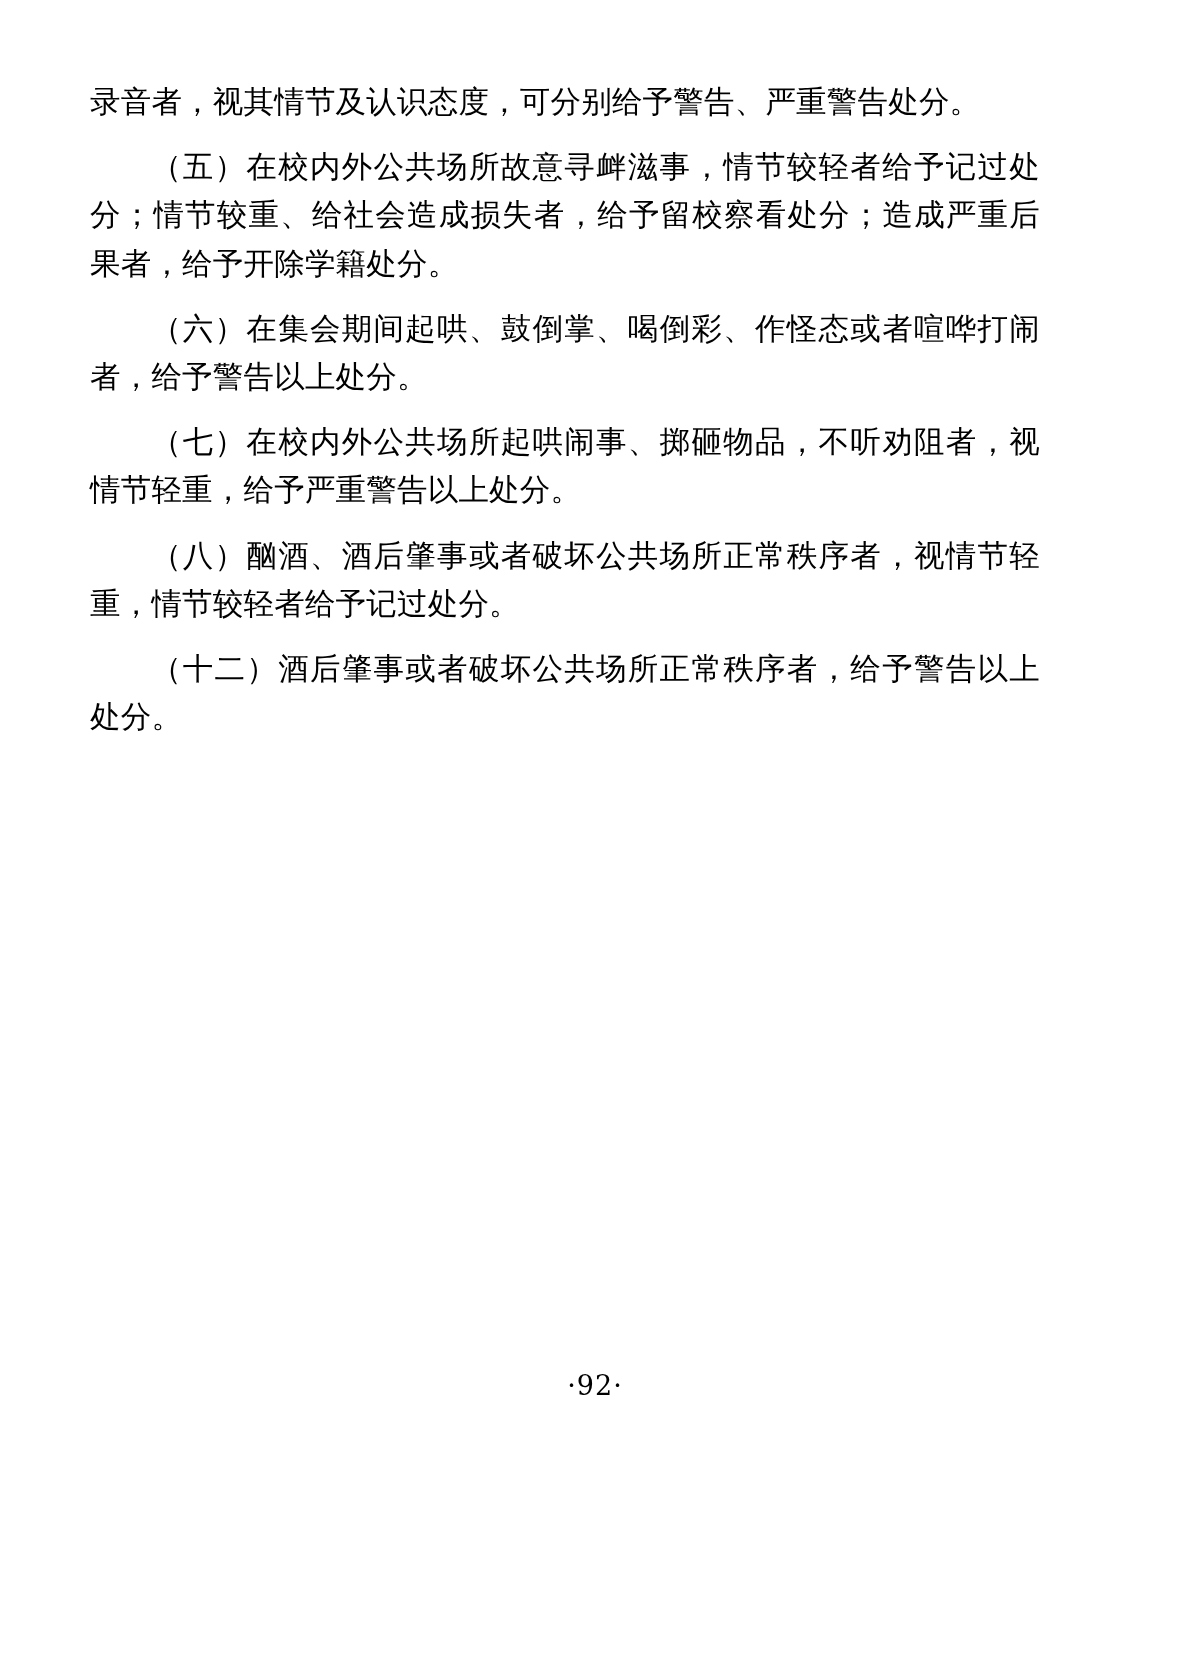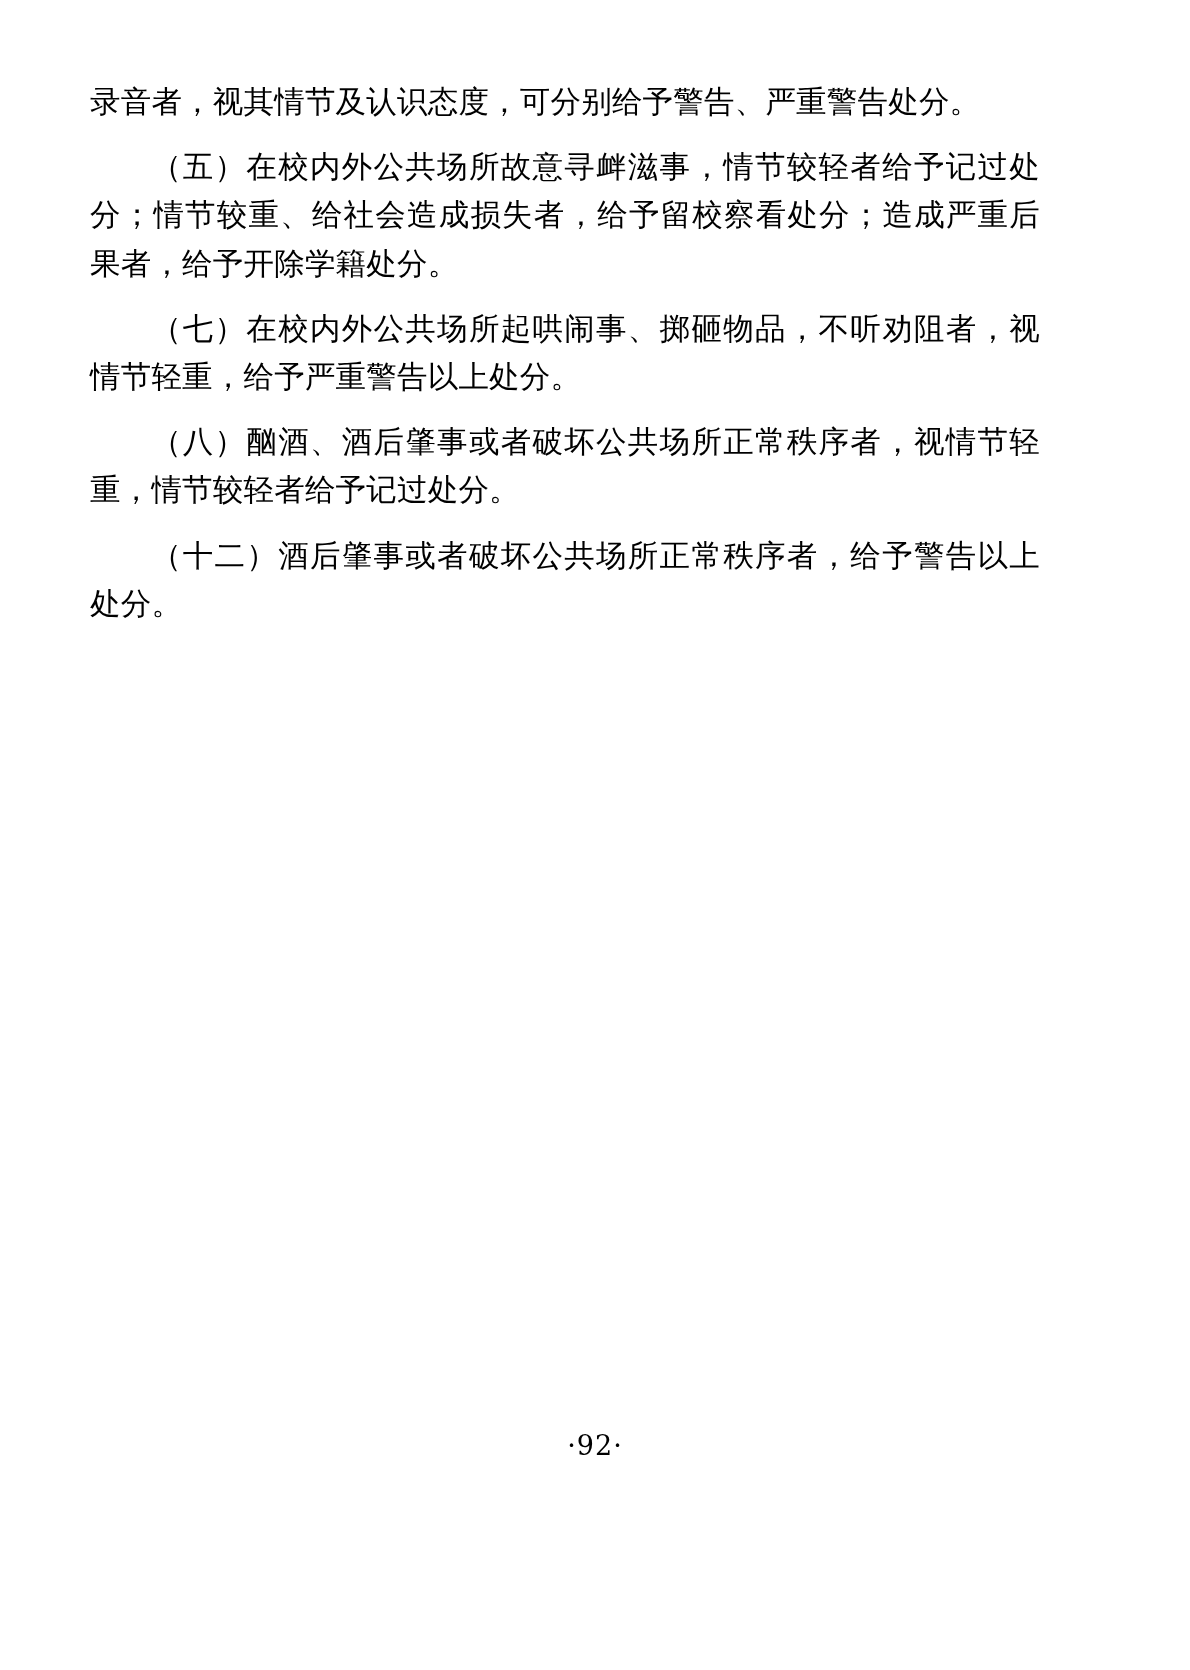--- a/index.html
+++ b/index.html
@@ -38,35 +38,36 @@
   .para.indent {
     text-indent: 2em;
   }
   .para.first {
     margin-top: 0;
   }
   .page-number {
     position: absolute;
     left: 0;
     right: 0;
-    top: 1430px;
+    top: 1370px;
     text-align: center;
     font-size: 27px;
     font-family: "DejaVu Serif", "Liberation Serif", serif;
     letter-spacing: 1px;
   }
 </style>
 </head>
 <body>
 
 <div class="page">
 
   <div class="body-text">
     <p class="para first">录音者，视其情节及认识态度，可分别给予警告、严重警告处分。</p>
     <p class="para indent">（五）在校内外公共场所故意寻衅滋事，情节较轻者给予记过处分；情节较重、给社会造成损失者，给予留校察看处分；造成严重后果者，给予开除学籍处分。</p>
+    <p class="para indent">（六）在集会期间起哄、鼓倒掌、喝倒彩、作怪态或者喧哗打闹者，给予警告以上处分。</p>
     <p class="para indent">（七）在校内外公共场所起哄闹事、掷砸物品，不听劝阻者，视情节轻重，给予严重警告以上处分。</p>
     <p class="para indent">（八）酗酒、酒后肇事或者破坏公共场所正常秩序者，视情节轻重，情节较轻者给予记过处分。</p>
     <p class="para indent">（十二）酒后肇事或者破坏公共场所正常秩序者，给予警告以上处分。</p>
   </div>
 
   <div class="page-number">·92·</div>
 
 </div>
 
 </body></html>

